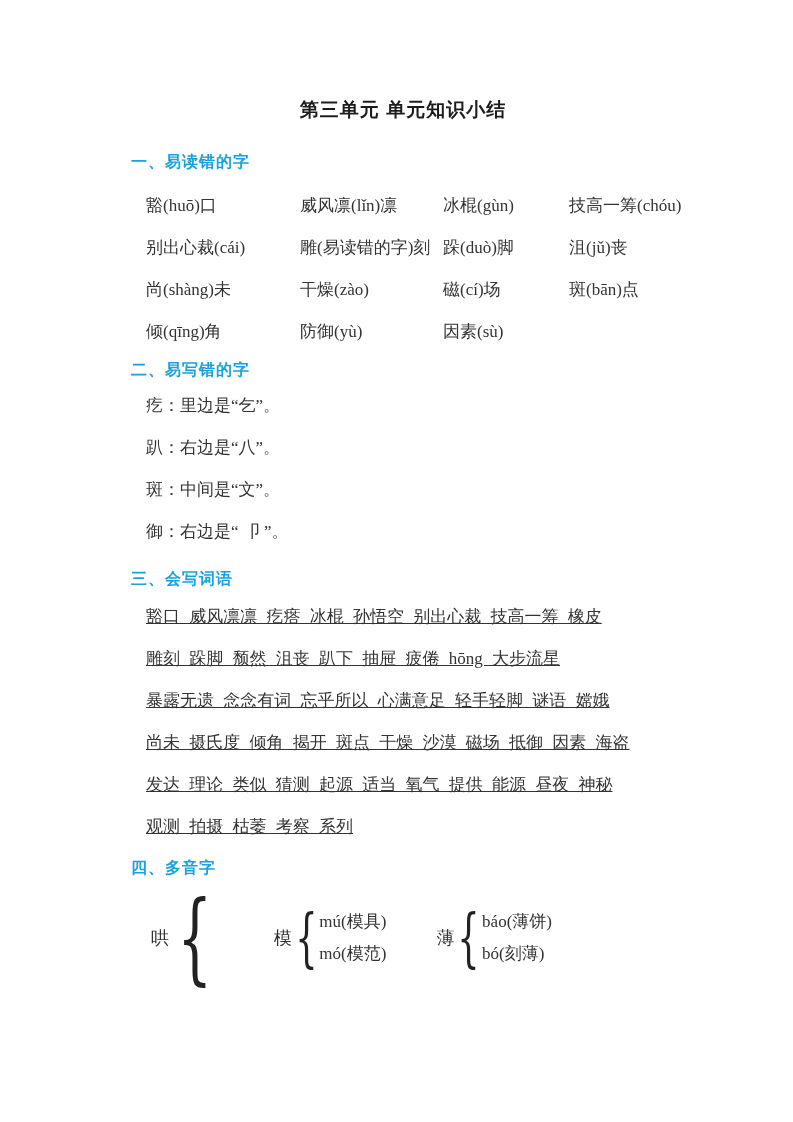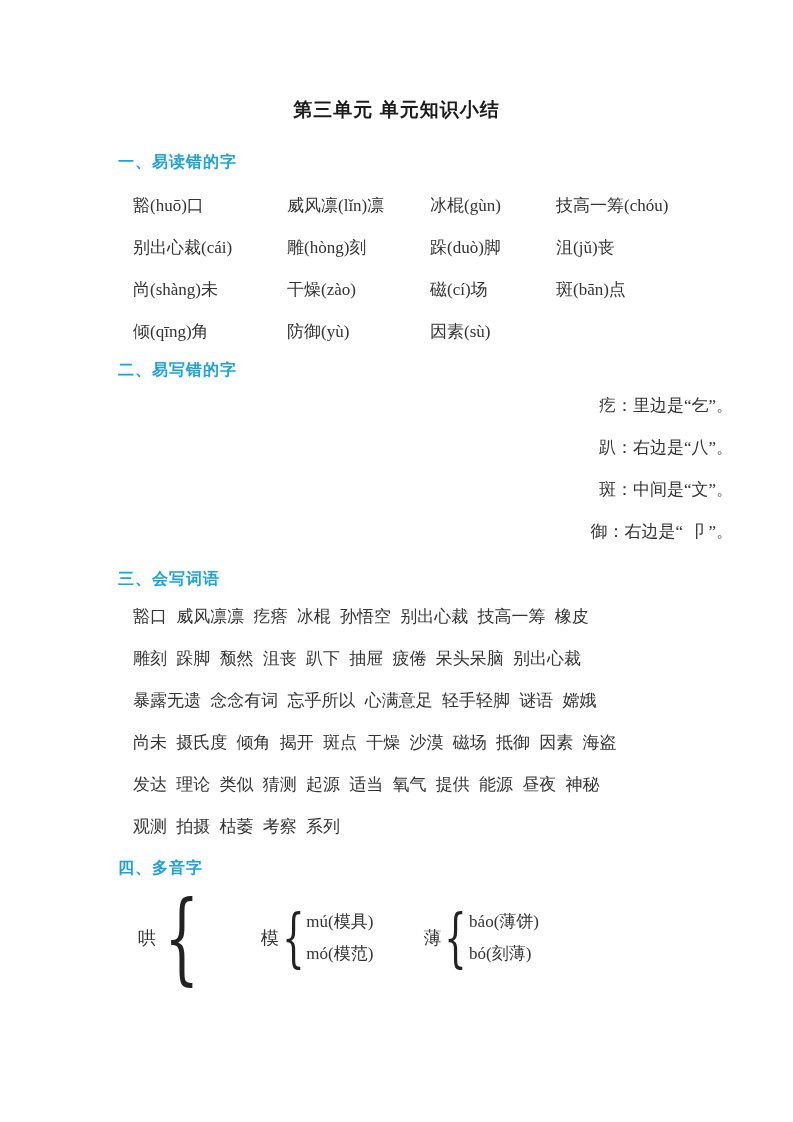--- a/index.html
+++ b/index.html
@@ -6,20 +6,21 @@
   * { box-sizing:border-box; }
   html,body { margin:0; padding:0; background:#ffffff; }
   .page {
     position:relative;
     width:793px; height:1122px;
     margin:0 auto;
     background:#ffffff;
     overflow:hidden;
     font-family:"Liberation Serif","DejaVu Serif",serif;
     color:#333333;
+    padding-left:13px;
   }
   .title {
     margin:0;
     padding-top:96px;
     text-align:center;
     font-family:"Liberation Sans","DejaVu Sans",sans-serif;
     font-size:19px;
     line-height:28px;
     font-weight:bold;
     color:#1c1c1c;
@@ -39,23 +40,23 @@
   .sec-h.h3 { margin-top:13px; }
   .sec-h.h4 { margin-top:7px; }
 
   .s1-grid {
     margin:11px 60px 0 133px;
     display:grid;
     grid-template-columns:154px 143px 126px auto;
     font-size:17px;
     line-height:42px;
   }
-  .s2-lines { margin:3px 60px 0 133px;text-align:right; }
+  .s2-lines { margin:3px 60px 0 133px; }
   .s2-lines p { margin:0; font-size:17px; line-height:42px; }
-  .s3-lines { margin:5px 50px 0 133px; }
+  .s3-lines { margin:5px 50px 0 133px;text-decoration:underline; }
   .s3-lines p { margin:0; font-size:17px; line-height:42px; word-spacing:5px; white-space:nowrap; }
 
   .s4-row {
     margin:8px 0 0 138px;
     display:flex;
     align-items:center;
   }
   .poly-group { display:flex; align-items:center; }
   .poly-group.g2 { margin-left:54px; }
   .poly-group.g3 { margin-left:50px; }
@@ -81,21 +82,21 @@
 
   <h1 class="title">第三单元 单元知识小结</h1>
 
   <h2 class="sec-h h1">一、易读错的字</h2>
   <div class="s1-grid">
     <span>豁(huō)口</span>
     <span>威风凛(lǐn)凛</span>
     <span>冰棍(gùn)</span>
     <span>技高一筹(chóu)</span>
     <span>别出心裁(cái)</span>
-    <span>雕(hòng)刻</span>
+    <span>雕(易读错的字)刻</span>
     <span>跺(duò)脚</span>
     <span>沮(jǔ)丧</span>
     <span>尚(shàng)未</span>
     <span>干燥(zào)</span>
     <span>磁(cí)场</span>
     <span>斑(bān)点</span>
     <span>倾(qīng)角</span>
     <span>防御(yù)</span>
     <span>因素(sù)</span>
   </div>
@@ -104,21 +105,21 @@
   <div class="s2-lines">
     <p>疙：里边是“乞”。</p>
     <p>趴：右边是“八”。</p>
     <p>斑：中间是“文”。</p>
     <p>御：右边是“ 卩 ”。</p>
   </div>
 
   <h2 class="sec-h h3">三、会写词语</h2>
   <div class="s3-lines">
     <p>豁口 威风凛凛 疙瘩 冰棍 孙悟空 别出心裁 技高一筹 橡皮</p>
-    <p>雕刻 跺脚 颓然 沮丧 趴下 抽屉 疲倦 呆头呆脑 别出心裁</p>
+    <p>雕刻 跺脚 颓然 沮丧 趴下 抽屉 疲倦 hōng 大步流星</p>
     <p>暴露无遗 念念有词 忘乎所以 心满意足 轻手轻脚 谜语 嫦娥</p>
     <p>尚未 摄氏度 倾角 揭开 斑点 干燥 沙漠 磁场 抵御 因素 海盗</p>
     <p>发达 理论 类似 猜测 起源 适当 氧气 提供 能源 昼夜 神秘</p>
     <p>观测 拍摄 枯萎 考察 系列</p>
   </div>
 
   <h2 class="sec-h h4">四、多音字</h2>
   <div class="s4-row">
 
     <div class="poly-group g1">

